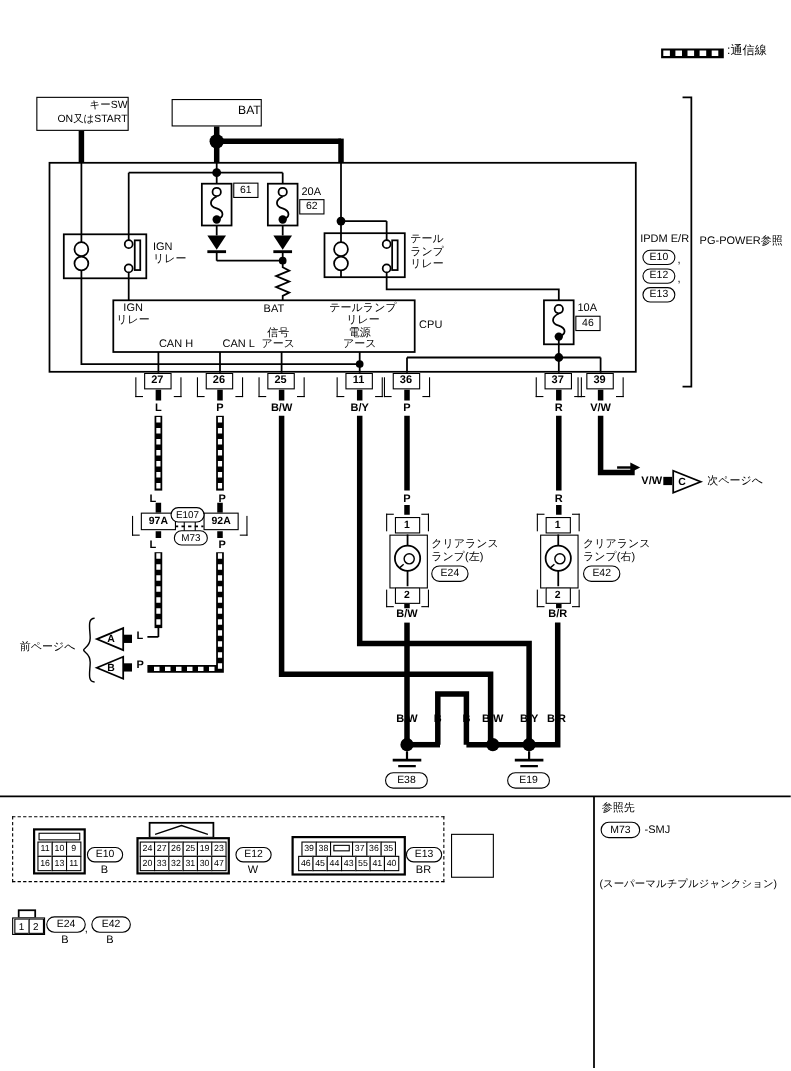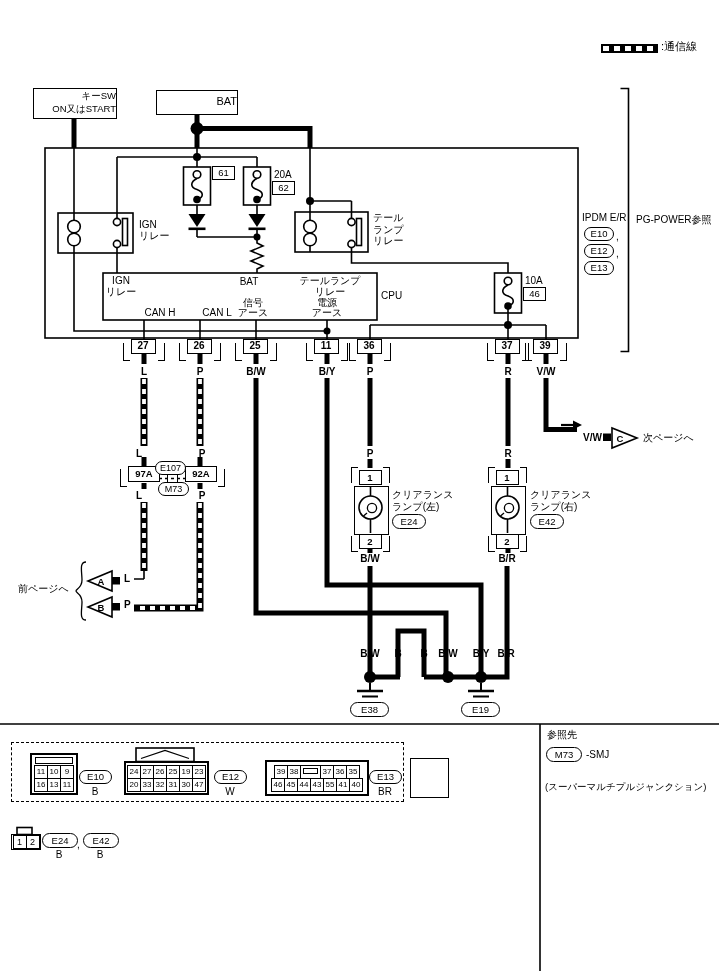--- a/index.html
+++ b/index.html
@@ -432,15 +432,15 @@
 </div>
 <div class="oval" style="left:42px;top:833px;width:34px;height:13px;line-height:13px">E24</div>
 <div class="t" style="left:77px;top:839px">,</div>
 <div class="oval" style="left:83px;top:833px;width:34px;height:13px;line-height:13px">E42</div>
 <div class="t tc" style="left:59px;top:849px">B</div>
 <div class="t tc" style="left:100px;top:849px">B</div>
 
 <div class="t f105" style="left:547px;top:729px">参照先</div>
 <div class="oval" style="left:546px;top:747px;width:34px;height:13px;line-height:13px">M73</div>
 <div class="t f105" style="left:586px;top:749px">-SMJ</div>
-<div class="t f95" style="left:545px;top:781px">(スーパーマルチプルジャンクション)</div>
+<div class="t f95" style="left:545px;top:798px">(スーパーマルチプルジャンクション)</div>
 
 </div>
 
 </body></html>

